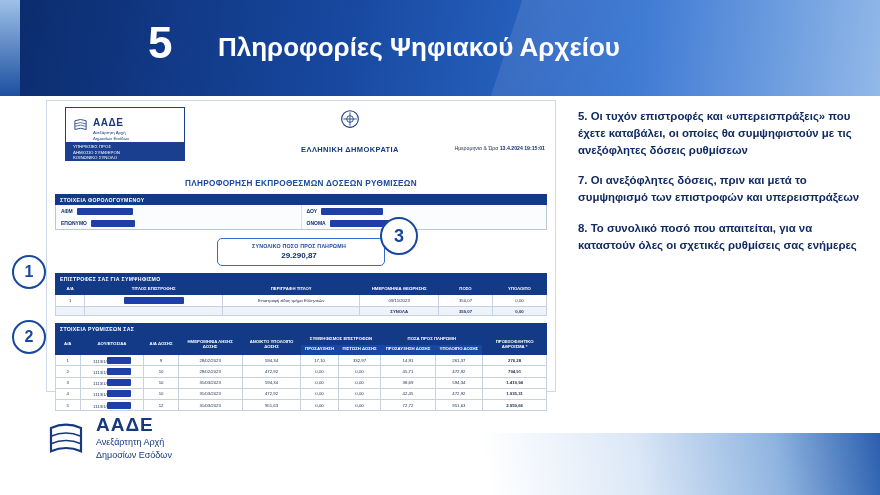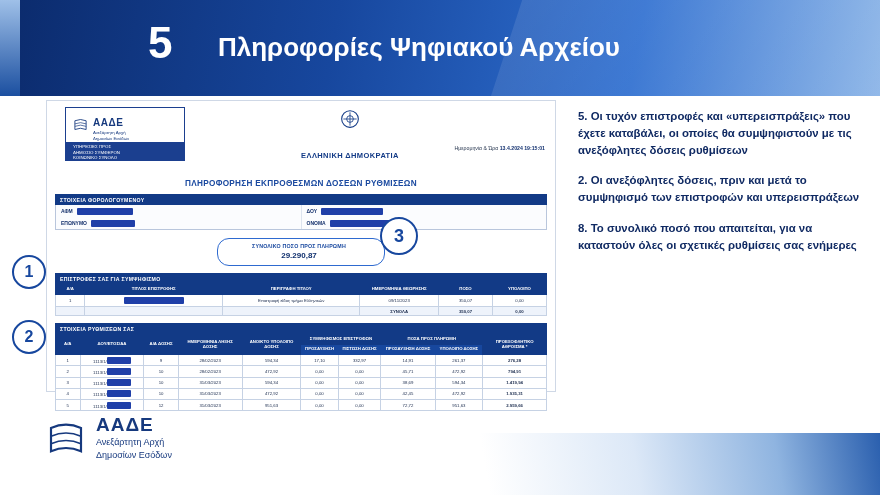--- a/index.html
+++ b/index.html
@@ -62,21 +62,21 @@
     border:1px solid #1b3f8f;background:#ffffff;
   }
   .aade-box .ab-top{display:flex;align-items:center;gap:5px;padding:4px 0 2px 7px;}
   .aade-box .ab-name{color:#16397e;font-size:10px;font-weight:bold;letter-spacing:.5px;line-height:1;}
   .aade-box .ab-sub{color:#16397e;font-size:4.3px;line-height:1.3;}
   .aade-box .ab-bar{
     position:absolute;left:0;bottom:0;width:118px;height:18px;background:#1b3f8f;
     color:#ffffff;font-size:4.4px;line-height:1.28;padding:2px 0 0 7px;box-sizing:border-box;
   }
   .rep-center{position:absolute;left:218px;top:8px;width:170px;text-align:center;}
-  .rep-center .gr-label{color:#123a86;font-size:7.5px;font-weight:bold;letter-spacing:.4px;margin-top:18px;}
+  .rep-center .gr-label{color:#123a86;font-size:7.5px;font-weight:bold;letter-spacing:.4px;margin-top:12px;}
   .doc-datetime{
     position:absolute;right:10px;top:44px;font-size:5.2px;color:#27364f;
   }
   .doc-datetime b{color:#12306f;}
   .doc-title{
     text-align:center;color:#1b4aa0;font-size:8.2px;font-weight:bold;letter-spacing:.3px;
     margin-top:16px;
   }
   
   .sec-bar{
@@ -85,21 +85,21 @@
   }
   .sec-box{margin:0 8px;border:1px solid #b9c6dc;border-top:none;background:#fbfcfe;}
   .taxpayer-row{display:flex;font-size:5px;color:#14306b;}
   .tp-cell{flex:1;padding:2.5px 5px;display:flex;align-items:center;gap:4px;border-right:1px solid #dde4ef;}
   .tp-cell:last-child{border-right:none;}
   .tp-label{font-weight:bold;white-space:nowrap;}
   .redact{background:#1f3fa8;height:7px;border-radius:1px;display:inline-block;}
   
   .total-wrap{display:flex;justify-content:center;margin-top:8px;}
   .total-box{
-    width:162px;border:1px solid #2e6ad0;border-radius:12px;background:#ffffff;
+    width:162px;border:1px solid #2e6ad0;border-radius:5px;background:#ffffff;
     text-align:center;padding:4px 4px 5px 0;
   }
   .total-label{color:#1b4aa0;font-size:5.3px;font-weight:bold;letter-spacing:.2px;}
   .total-value{color:#10306e;font-size:8px;font-weight:bold;margin-top:2px;}
   
   table{border-collapse:collapse;width:100%;font-size:4.3px;color:#1a2b4d;}
   th{
     background:#123a86;color:#ffffff;font-weight:bold;padding:2px 2px;
     border:1px solid #123a86;line-height:1.15;
   }
@@ -122,21 +122,21 @@
 <body>
 
 <div class="header">
   <div class="header-stripe"></div>
   <div class="slide-number">5</div>
   <div class="header-title">Πληροφορίες Ψηφιακού Αρχείου</div>
 </div>
 
 <div class="rightcol">
   <p>5. Οι τυχόν επιστροφές και «υπερεισπράξεις» που έχετε καταβάλει, οι οποίες θα συμψηφιστούν με τις ανεξόφλητες δόσεις ρυθμίσεων</p>
-  <p>2. Οι ανεξόφλητες δόσεις, πριν και μετά το συμψηφισμό των επιστροφών και υπερεισπράξεων</p>
+  <p>7. Οι ανεξόφλητες δόσεις, πριν και μετά το συμψηφισμό των επιστροφών και υπερεισπράξεων</p>
   <p>8. Το συνολικό ποσό που απαιτείται, για να καταστούν όλες οι σχετικές ρυθμίσεις σας ενήμερες</p>
 </div>
 
 <div class="doc">
 
   <div class="doc-top">
     <div class="aade-box">
       <div class="ab-top">
         <span>
           <svg width="15" height="15" viewBox="0 0 24 24">

